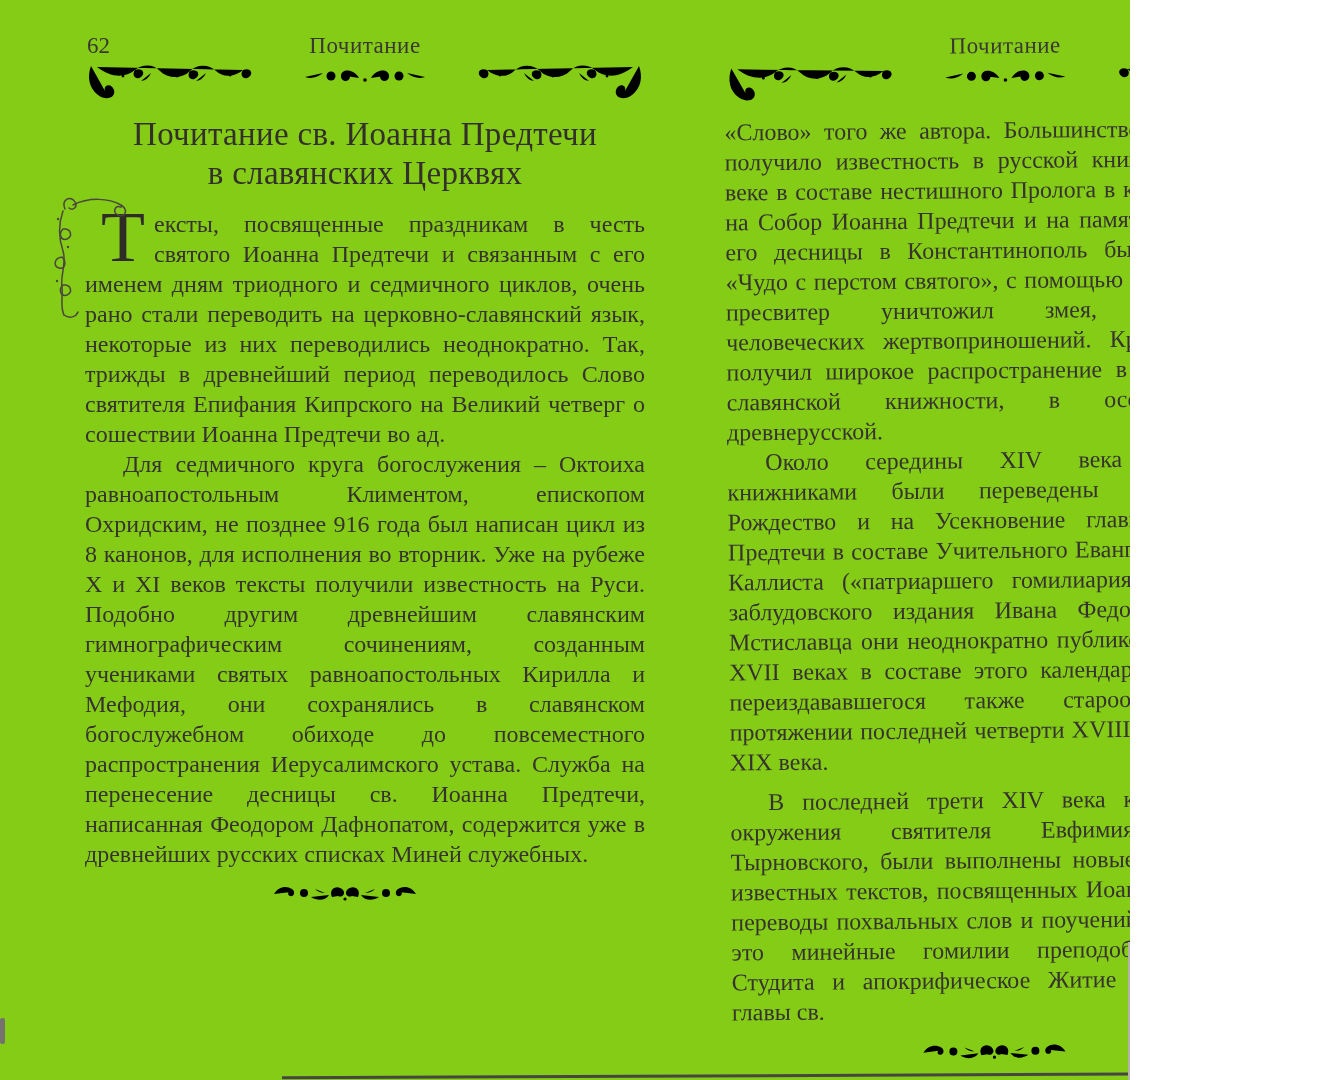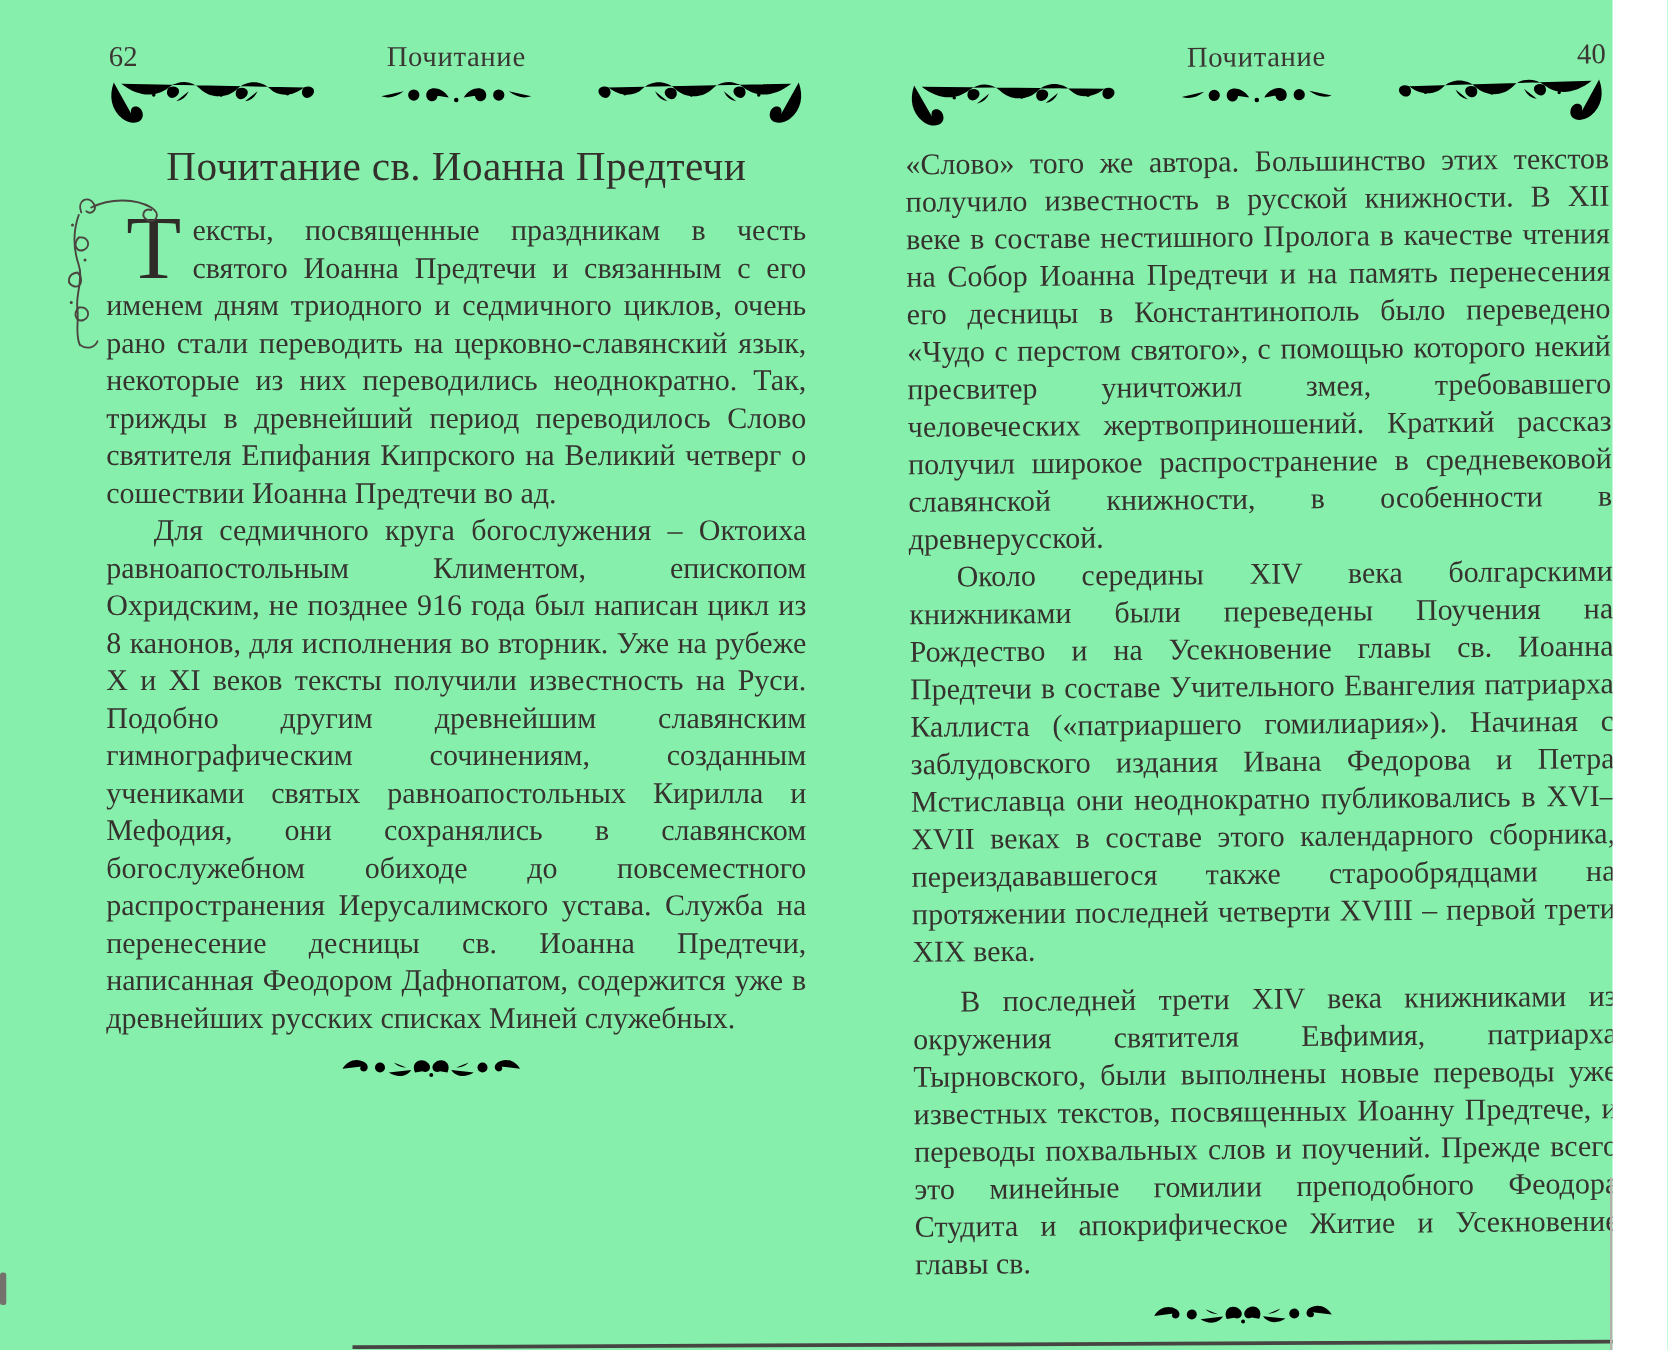--- a/index.html
+++ b/index.html
@@ -2,22 +2,22 @@
 <html lang="ru"><head>
 <meta charset="utf-8">
 <style>
   html,body{margin:0;padding:0;}
   body{
     width:1334px;height:1080px;overflow:hidden;
     font-family:"Liberation Serif","DejaVu Serif",serif;
     background:#ffffff;
   }
   .spread{
-    position:relative;width:1290px;height:1080px;
-    background:#86efac;color:#35322e;overflow:hidden;
+    position:relative;width:1130px;height:1080px;
+    background:#84cc16;color:#35322e;overflow:hidden;
   }
   .page{position:absolute;top:0;height:1080px;}
   .page-left{left:85px;width:560px;}
   .page-right{left:727px;width:563px;transform:rotate(-0.5deg);transform-origin:50% 40%;}
 
   .running-row{position:relative;height:28px;padding-top:32px;font-size:23px;line-height:28px;color:#3a3733;}
   .running-row .pageno-left{position:absolute;left:2px;bottom:0;}
   .running-row .pageno-right{position:absolute;right:2px;bottom:0;}
   .running-row .rhead{display:block;text-align:center;letter-spacing:.5px;}
 
@@ -106,20 +106,21 @@
     <div class="running-row">
       <span class="pageno-left">62</span>
       <span class="rhead">Почитание</span>
     </div>
     <svg class="headband" viewBox="0 0 560 44">
         <use href="#headband-g"></use>
       </svg>
 
     <h1 class="chapter-title">
       <span>Почитание св. Иоанна Предтечи</span>
+      <span>в славянских Церквях</span>
     </h1>
 
     <div class="body-text">
       <p class="first-para">
         <span class="dropcap-block">
           <svg class="dc-flourish" viewBox="0 0 96 126">
             <path d="M14,14 C10,4 20,0 24,7 C27,12 22,16 18,13"></path>
             <path d="M22,10 C38,2 58,3 70,10 C78,15 74,23 67,20 C61,17 64,10 70,12"></path>
             <path d="M12,16 C7,30 8,44 12,56 C16,68 9,80 11,92 C12,103 9,112 13,120"></path>
             <path d="M12,34 c8,-1 10,7 4,10 c-6,2 -9,-5 -4,-10"></path>

